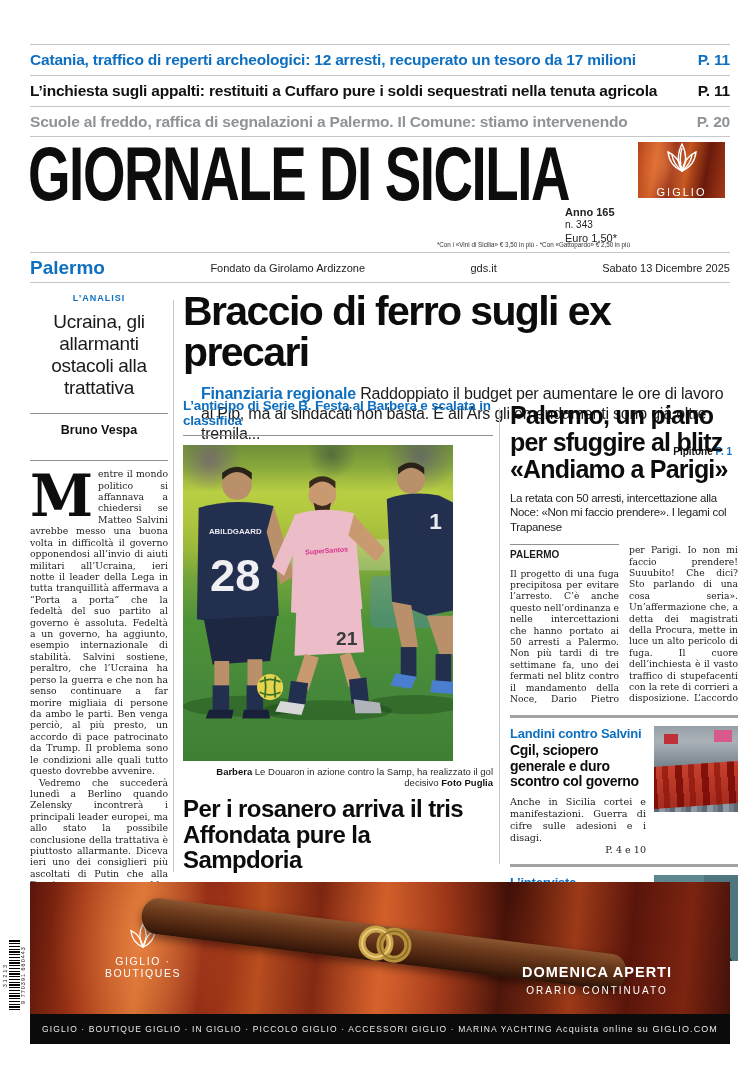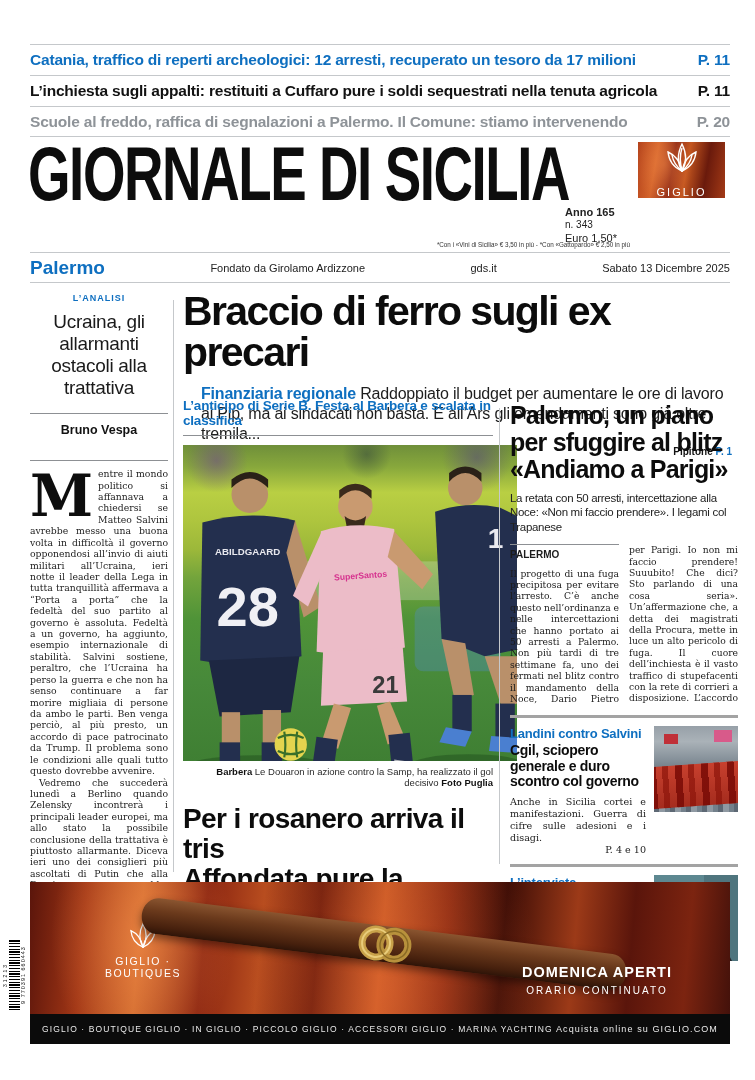--- a/index.html
+++ b/index.html
@@ -59,31 +59,31 @@
   .lead .deck { margin-top:11px; font-size:16px; line-height:1.26; color:#1d1d1d; letter-spacing:-0.2px;margin-left:18px; }
   .lead .deck .kick { font-weight:bold; }
   .lead .byline { text-align:right; font-size:10px; margin-top:2px; }
   .lead .byline .name { font-weight:bold; }
   .byline .pg { font-weight:bold; }
 
   
   .sport { position:absolute; left:183px; top:398px; width:310px; }
   .sport .kick { font-size:13.5px; font-weight:bold; letter-spacing:-0.2px; padding-bottom:7px;
     border-bottom:1px solid #8d9094; }
-  .photo { position:relative; margin-top:9px; width:334px; height:316px; overflow:hidden;
+  .photo { position:relative; margin-top:9px; width:270px; height:316px; overflow:hidden;
     background:
       radial-gradient(circle 45px at 10% 5%, rgba(110,70,140,.55), transparent 70%),
       radial-gradient(circle 50px at 88% 4%, rgba(80,60,130,.5), transparent 70%),
       radial-gradient(circle 35px at 55% 3%, rgba(60,80,60,.6), transparent 70%),
       linear-gradient(180deg,#6f8f3a 0%,#88a83c 7%,#b9cf43 15%,#aec53e 24%,#9cb83a 33%,
         #73a43c 42%,#4f9338 55%,#47893a 75%,#3f7f33 100%); }
   .photo svg { position:absolute; inset:0; }
   .caption { font-size:9.5px; color:#2a2a2a; margin-top:5px;text-align:right; }
   .caption .b { font-weight:bold; color:#111; }
-  .sport h2 { font-size:28px; line-height:1.07; letter-spacing:-0.6px; margin-top:16px; color:#0c0c0c; }
+  .sport h2 { font-size:24px; line-height:1.07; letter-spacing:-0.6px; margin-top:8px; color:#0c0c0c; }
   .sport .deck { font-size:12.5px; color:#6d28d9; margin-top:14px; letter-spacing:-0.2px; }
   .sport .byline { text-align:right; font-size:10px; margin-top:3px; }
   .sport .byline .name { font-weight:bold; }
 
   
   .rightcol { position:absolute; left:510px; top:402px; width:228px; }
   .rightcol h2 { font-size:25px; line-height:1.08; letter-spacing:-0.8px; color:#0c0c0c; }
   .rightcol .deck { margin-top:8px; font-size:11.5px; line-height:1.25; color:#222; letter-spacing:-0.3px; }
   .story { display:flex; gap:10px; margin-top:10px; height:162px; overflow:hidden; }
   .story .col { width:109px; font-family:"DejaVu Serif", serif; font-size:9.2px; line-height:1.24;

